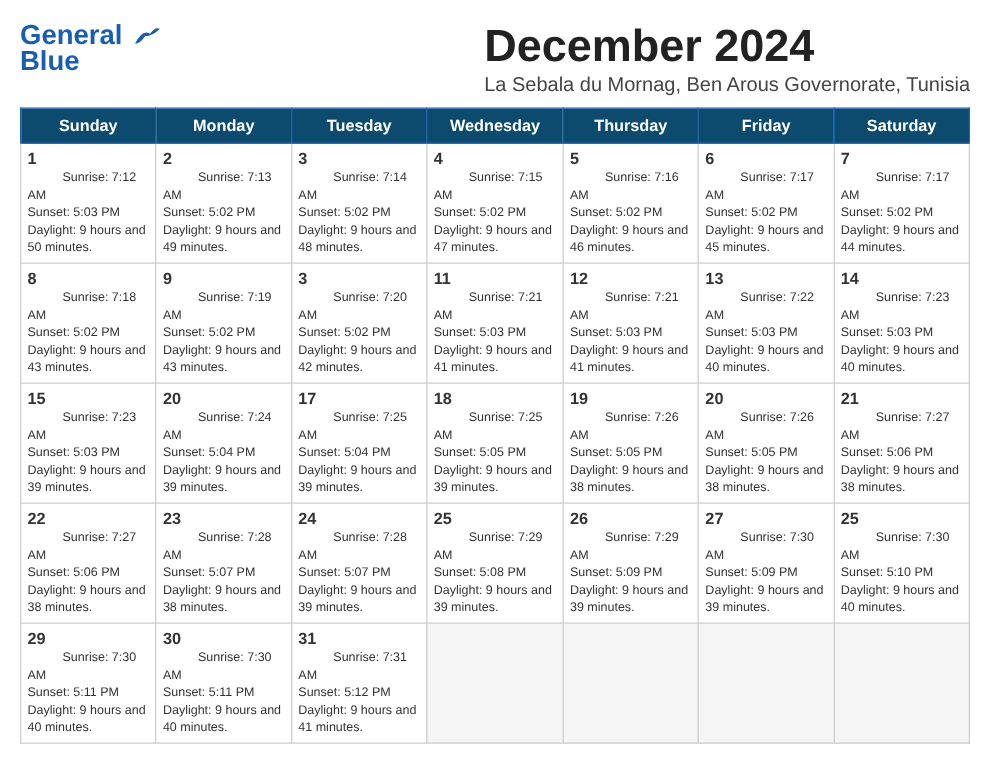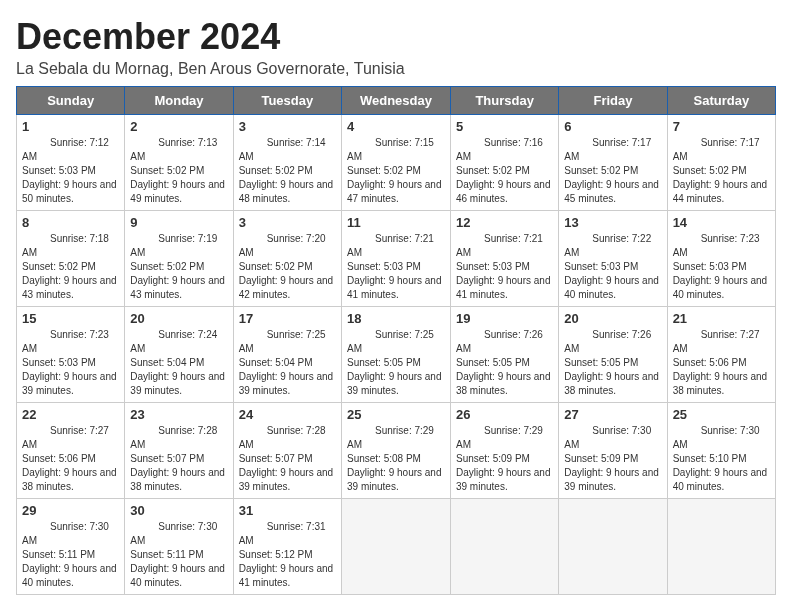--- a/index.html
+++ b/index.html
@@ -38,21 +38,21 @@
       font-size: 16px;
       color: #444;
       margin-top: 2px;
     }
     .calendar {
       width: 100%;
       border-collapse: collapse;
       margin-top: 8px;
     }
     .calendar th {
-      background: #737373;
+      background: #0c4a6e;
       color: #fff;
       font-size: 13px;
       font-weight: bold;
       text-align: center;
       padding: 6px 4px;
       border: 1px solid #1a5faf;
     }
     .calendar td {
       border: 1px solid #ccc;
       vertical-align: top;
@@ -79,20 +79,29 @@
       margin-left: 28px;
     }
     .week-row td {
       height: 85px;
     }
   </style>
 </head>
 <body>
 
 <div class="header-logo">
+  <div class="logo-wrapper">
+    <div class="logo-text">
+      <span>General</span>
+      <svg width="22" height="16" viewBox="0 0 22 16" style="vertical-align:middle;margin-left:2px;">
+        <path d="M2 14 Q8 2 14 6 Q18 0 22 2 Q16 8 10 8 Q6 14 2 14Z" fill="#1a5faf"></path>
+      </svg>
+    </div>
+    <div style="font-size:22px;font-weight:bold;color:#1a5faf;margin-top:-4px;">Blue</div>
+  </div>
   <div class="title-section">
     <div class="month-title">December 2024</div>
     <div class="location-title">La Sebala du Mornag, Ben Arous Governorate, Tunisia</div>
   </div>
 </div>
 
 <table class="calendar">
   <thead>
     <tr>
       <th>Sunday</th>

